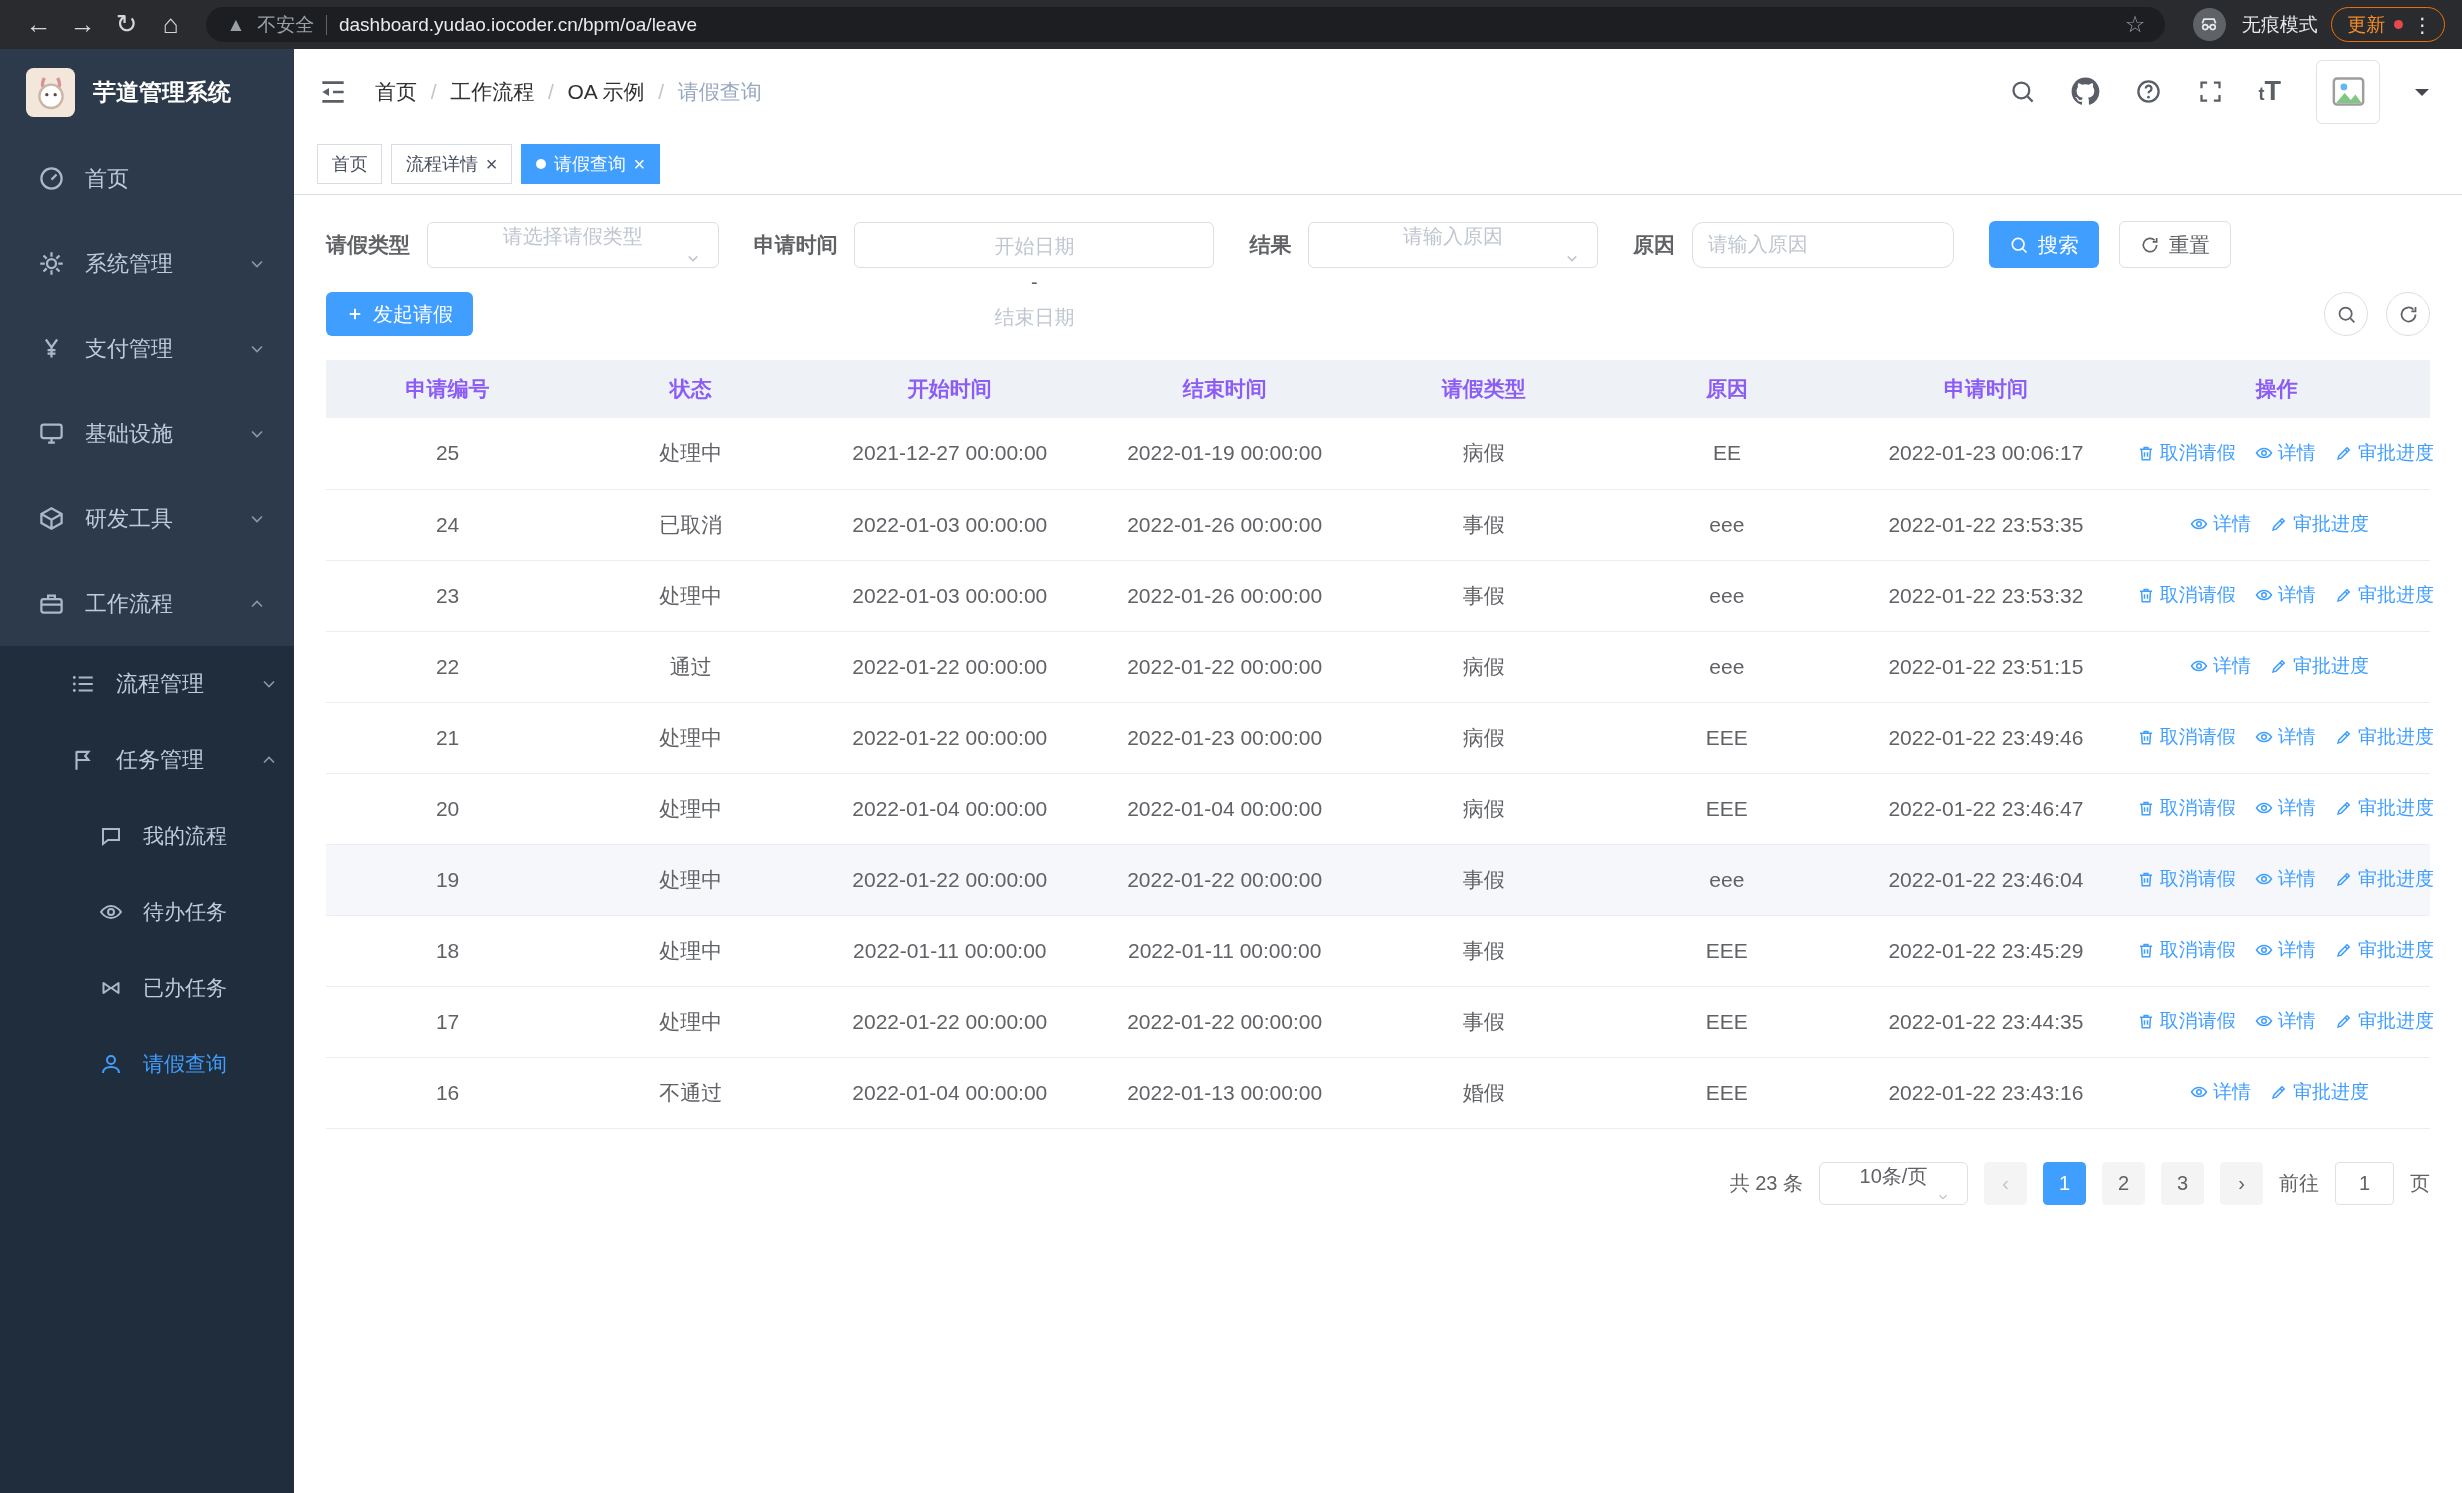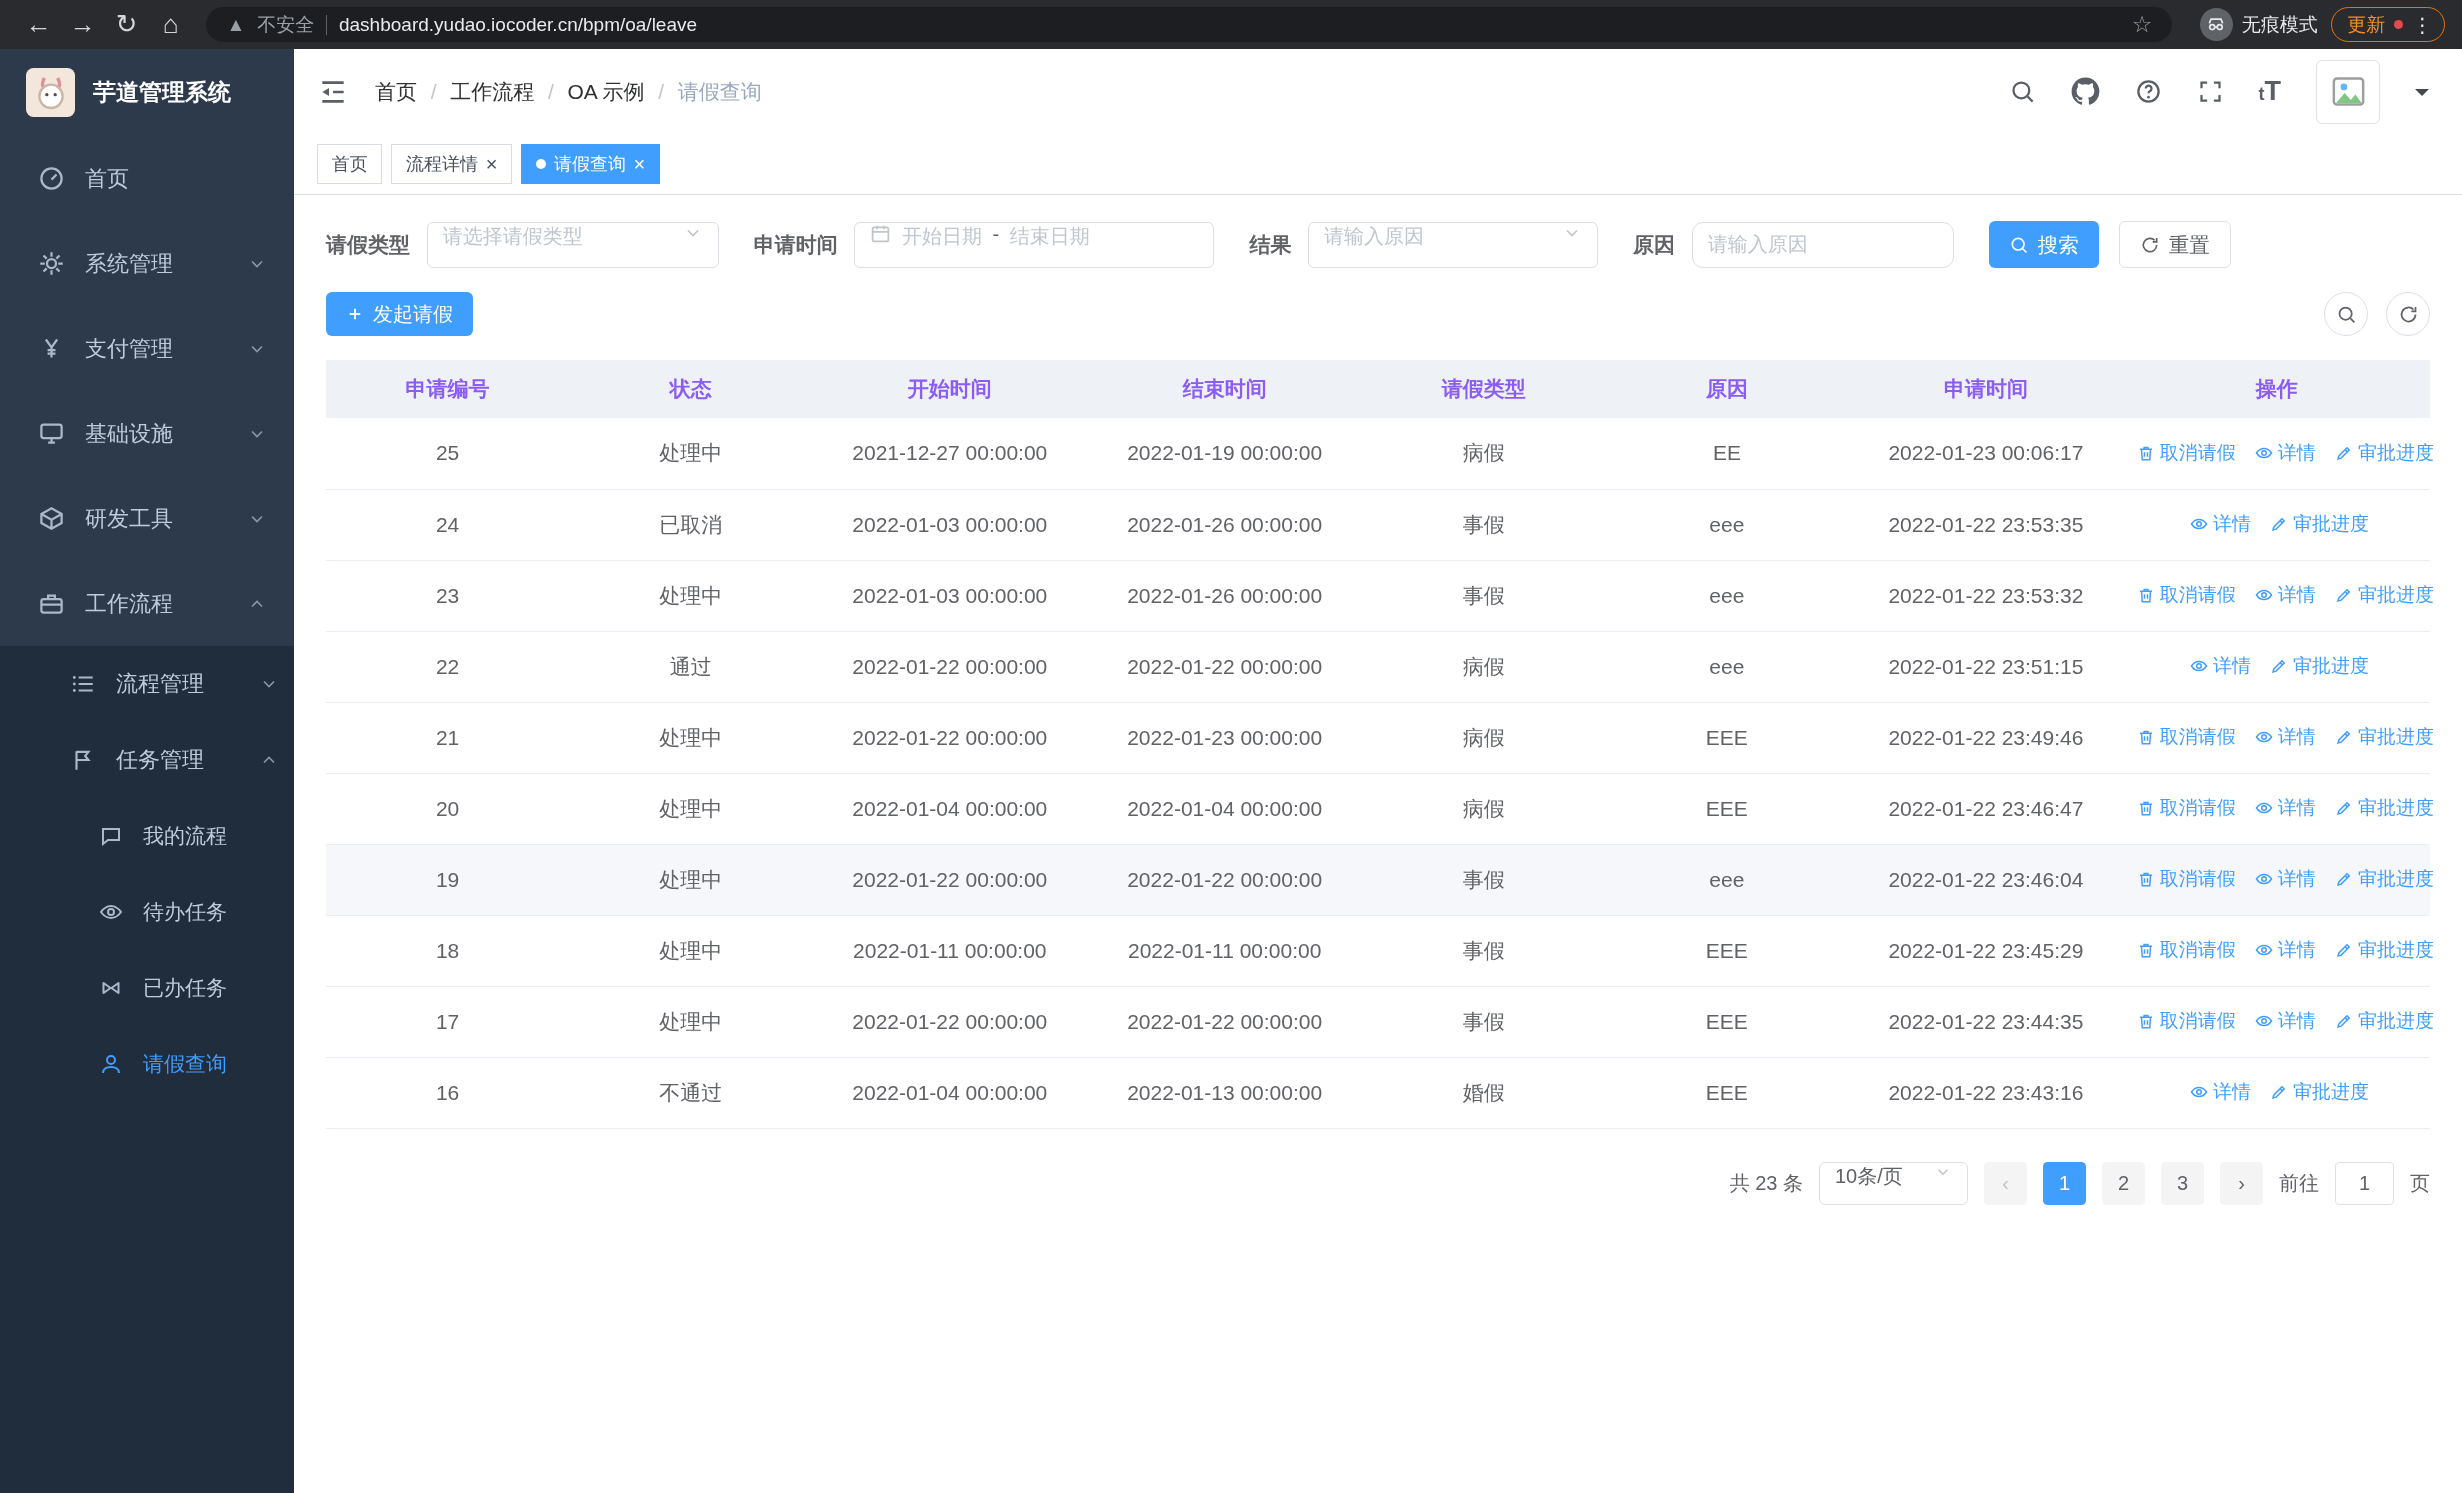--- a/index.html
+++ b/index.html
@@ -8,21 +8,21 @@
   svg.ico { display:inline-block; vertical-align:middle; }
 
   
   .browser-bar { height:49px; background:#2a2b2e; display:flex; align-items:center; padding:0 16.7px; }
   .bnav { color:#d3d5d8; font-size:26px; width:44px; text-align:center; cursor:pointer; }
   .omnibox { flex:1; height:35px; background:#1d1e21; border-radius:17.5px; display:flex; align-items:center; padding:0 20px; margin:0 13.7px; gap:12px; }
   .omni-warn { color:#9aa0a6; font-size:19px; display:flex; align-items:center; gap:7.6px; }
   .omni-div { width:0.8px; height:20px; background:#5f6368; }
   .omni-url { color:#e8eaed; font-size:19px; }
   .omni-star { margin-left:auto; color:#9aa0a6; font-size:23px; }
-  .incog { display:flex; align-items:center; gap:9px; color:#e8eaed; font-size:19px; margin:0 13.7px; }
+  .incog { display:flex; align-items:center; gap:16px; color:#e8eaed; font-size:19px; margin:0 13.7px; }
   .incog-badge { width:33px; height:33px; border-radius:50%; background:#5f6368; display:flex; align-items:center; justify-content:center; color:#e8eaed; }
   .update-pill { display:flex; align-items:center; gap:9px; border:1.5px solid #e8710a; color:#f28b25; border-radius:760px; padding:3.8px 12px 3.8px 15px; font-size:19px; }
   .update-dot { width:9px; height:9px; border-radius:50%; background:#e5484d; }
   .kebab { color:#e8eaed; font-size:20px; }
 
   
   .app { display:flex; height:1445px; }
 
   
   .sidebar { width:294px; flex-shrink:0; background:#1f2d3d; color:#bfcbd9; overflow:hidden; }
@@ -59,21 +59,21 @@
   .tag .dot { width:10.6px; height:10.6px; border-radius:50%; background:#fff; }
   .tag .x { font-size:20px; line-height:1; }
   .tag.active { background:#409eff; border-color:#409eff; color:#fff; }
 
   
   .content { flex:1; padding:26px 32px; }
 
   .filter-row { display:flex; align-items:center; font-size:21px; color:#606266; }
   .f-label { font-weight:700; margin-right:16.7px; white-space:nowrap; }
   .f-gap { margin-right:35px; }
-  .ctl { height:46px; border:0.8px solid #dcdfe6; border-radius:6px; background:#fff; display:flex; align-items:flex-start; padding:0 15px; color:#bfc6d0; font-size:20px; }
+  .ctl { height:46px; border:0.8px solid #dcdfe6; border-radius:6px; background:#fff; display:flex; align-items:center; padding:0 15px; color:#bfc6d0; font-size:20px;flex-direction:column; }
   .sel-caret { margin-left:auto; color:#c0c4cc; }
   .date-range { gap:10.6px; }
   .date-range .ph { color:#bfc6d0; }
   .date-range .dash { color:#606266; }
   input.ctl-input { height:46px; border:0.8px solid #dcdfe6; border-radius:11px; padding:0 15px; font-size:20px; color:#606266; outline:none; font-family:inherit; }
   input.ctl-input::placeholder { color:#bfc6d0; }
   .btn { height:47px; border:none; border-radius:6px; display:inline-flex; align-items:center; gap:9px; padding:0 20px; font-size:20.5px; cursor:pointer; font-family:inherit; }
   .btn-primary { background:#409eff; color:#fff; }
   .btn-plain { background:#fff; border:0.8px solid #dcdfe6; color:#606266; }
 

